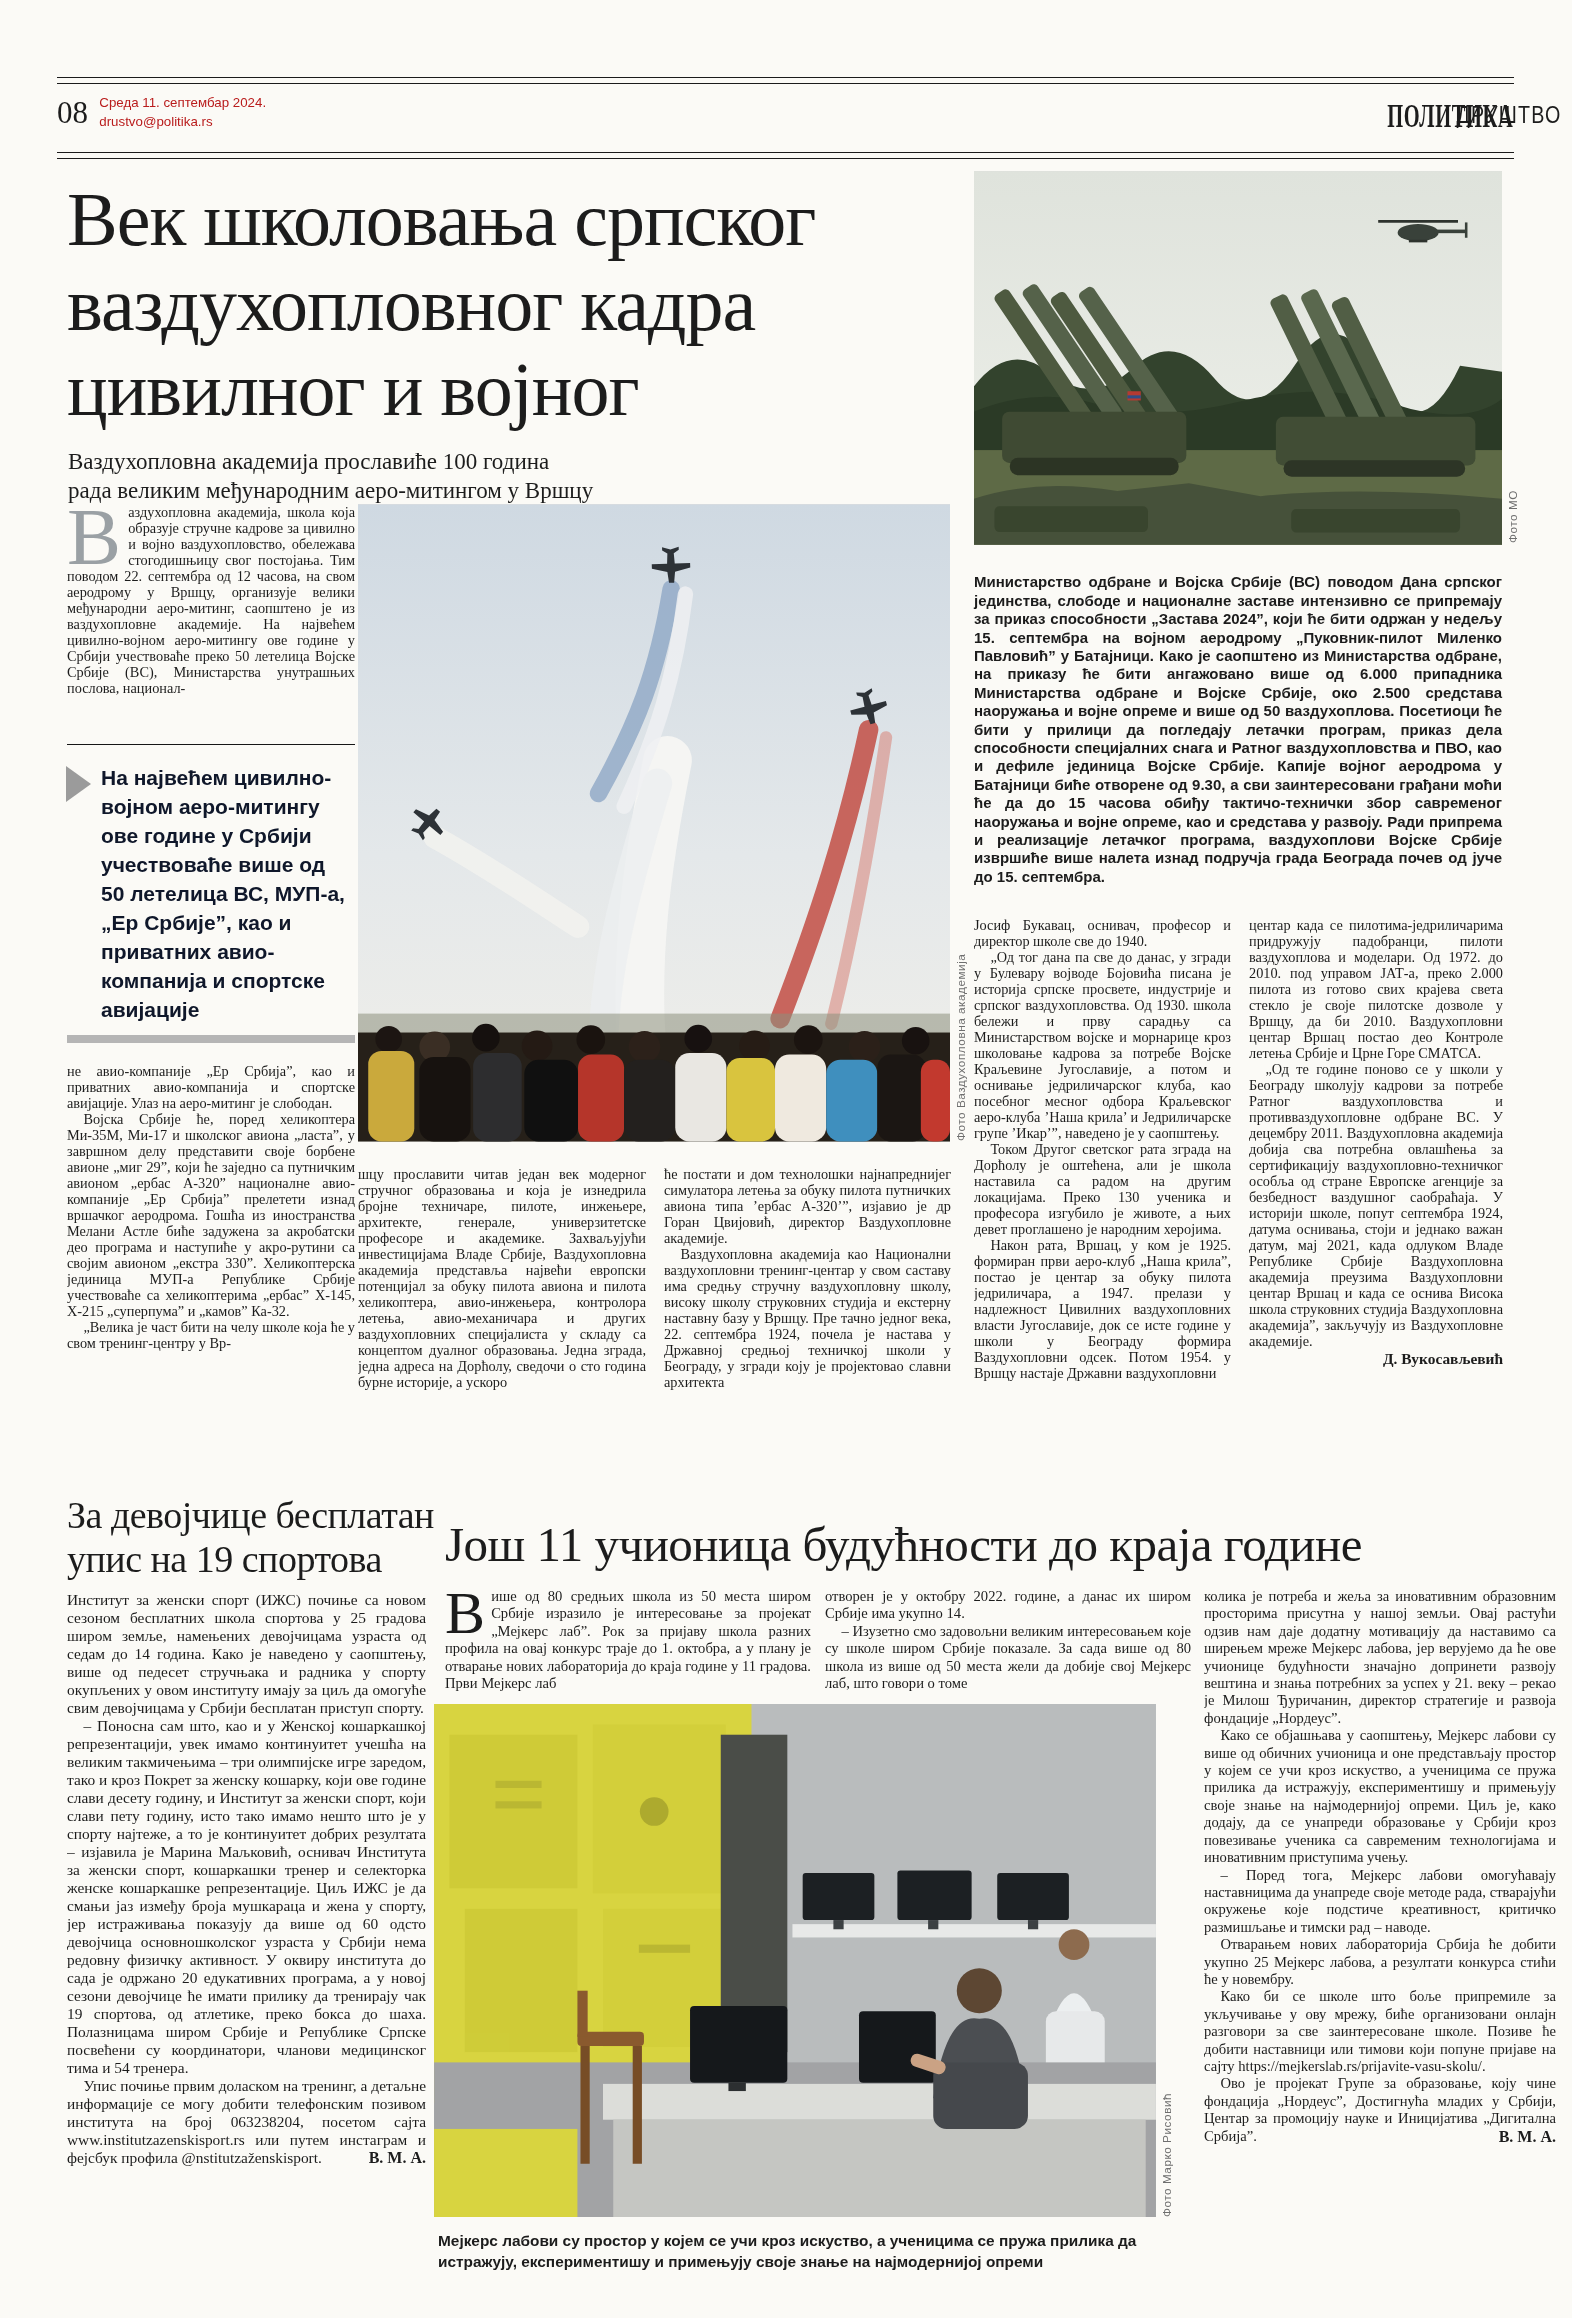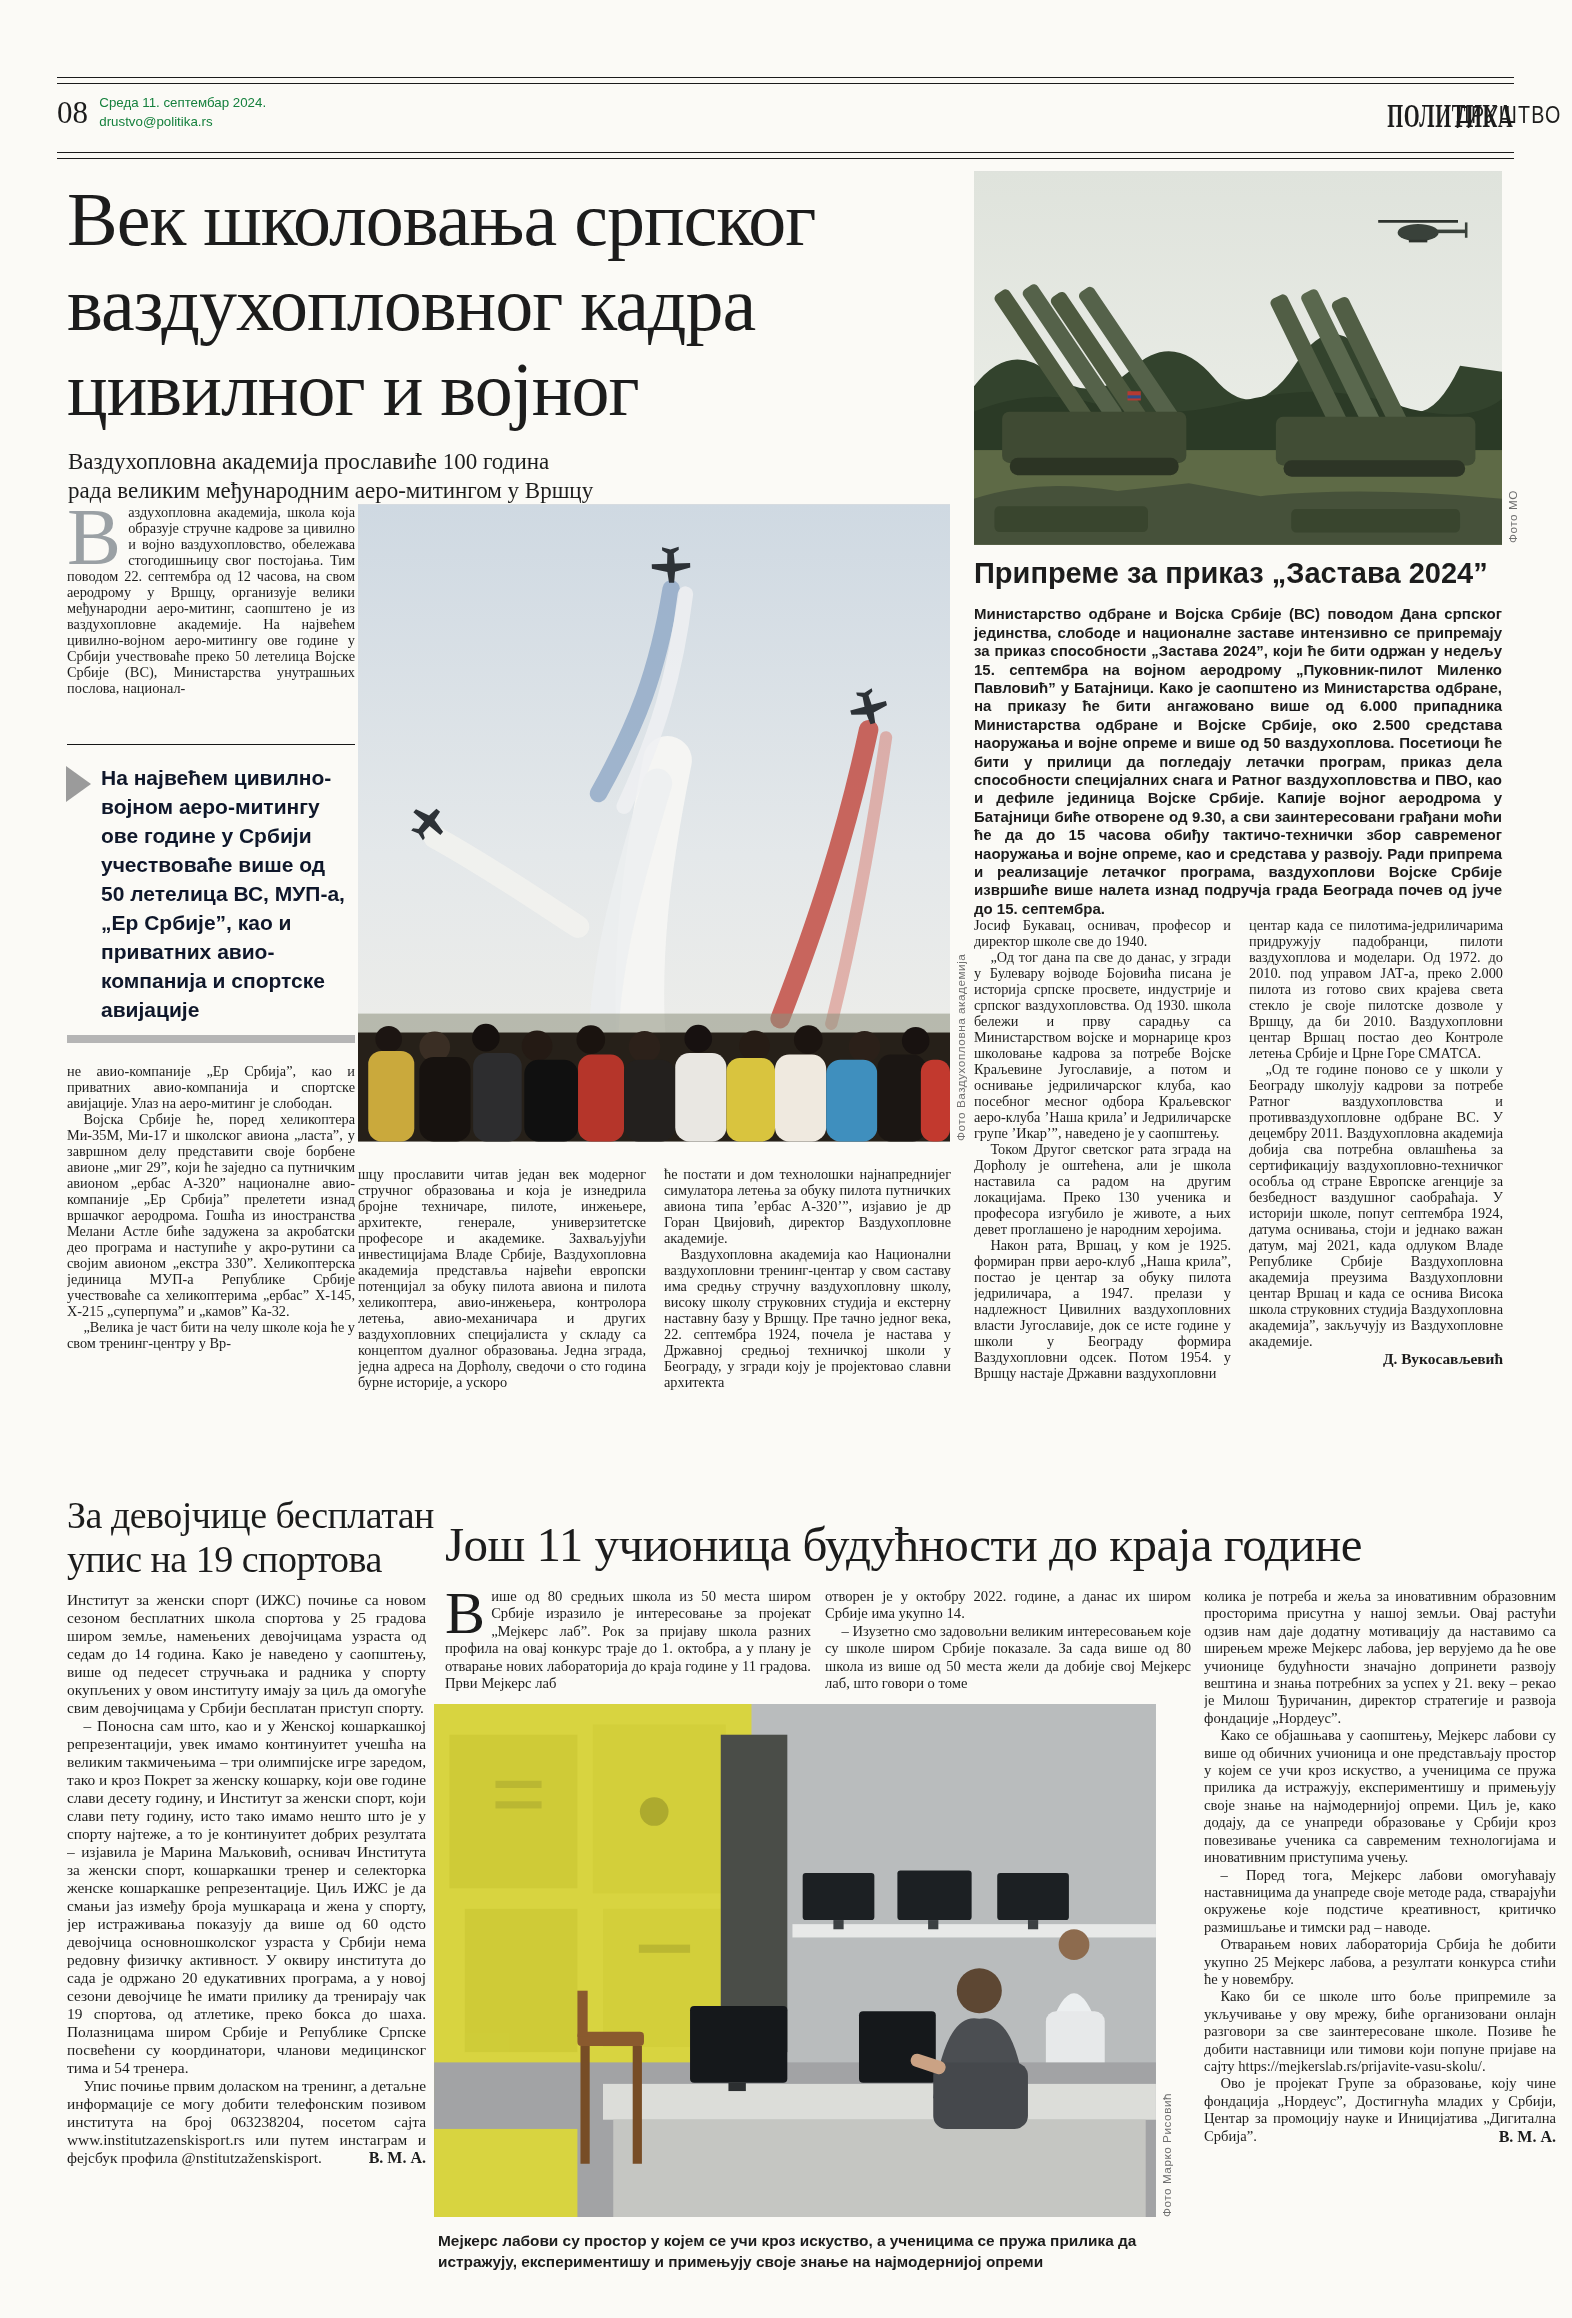--- a/index.html
+++ b/index.html
@@ -1,21 +1,21 @@
 <!DOCTYPE html>
 <html style="font-size:8.2px"><head>
 <meta charset="utf-8">
 <style>
   html,body{margin:0;padding:0;background:#e5e3de;}
   .page{position:relative;width:1573px;height:2319px;background:#fbfaf6;color:#1c1c1c;
         font-family:"Liberation Serif","DejaVu Serif",serif;overflow:hidden;}
   .abs{position:absolute;}
   .drule{border-top:1.5px solid #1b1b1b;border-bottom:1.5px solid #1b1b1b;height:4.6px;}
   .hnum{font-size:31px;line-height:40px;font-weight:400;}
-  .hdate{font-family:"Liberation Sans","DejaVu Sans",sans-serif;font-size:13.3px;line-height:19px;color:#15803d;}
+  .hdate{font-family:"Liberation Sans","DejaVu Sans",sans-serif;font-size:13.3px;line-height:19px;color:#b91c1c;}
   .hsection{font-family:"Liberation Sans","DejaVu Sans",sans-serif;font-size:24px;letter-spacing:1.5px;
             transform:scaleX(.82);transform-origin:center;}
   .hmast{font-size:33px;font-weight:700;letter-spacing:1px;transform:scaleX(.62);transform-origin:right center;}
   .mtitle{font-size:76px;line-height:85px;letter-spacing:-1px;}
   .msub{font-size:23px;line-height:29px;}
   .body-col{font-size:14.3px;line-height:16px;text-align:justify;overflow:hidden;}
   .body-col p{margin:0;}
   .ind{text-indent:16.4px;}
   .dropcap{float:left;font-size:81px;line-height:60px;color:#9aa0a4;padding:3.1px 7.2px 0 0;}
   .dropcap2{float:left;font-size:60px;line-height:47px;color:#1c1c1c;padding:2px 6.1px 0 0;}
@@ -117,21 +117,20 @@
       </g>
 
       <path d="M0 640 Q120 600 280 625 L420 610 L560 635 Q760 615 1032 640 L1032 730 L0 730 Z" fill="#46513a"></path>
       <rect x="40" y="655" width="300" height="50" rx="10" fill="#39452e"></rect>
       <rect x="620" y="660" width="330" height="46" rx="10" fill="#39452e"></rect>
     </svg>
   </div>
   <div class="abs vcred" style="left:1506px;top:441px;height:102px;">Фото МО</div>
 
   <div class="abs" style="left:974px;top:557px;width:528px;">
-    <div class="boxtitle">Припреме за приказ „Застава 2024”</div>
     <div class="boxbody" style="margin-top:16.4px;">Министарство одбране и Војска Србије (ВС) поводом Дана српског јединства, слободе и националне заставе интензивно се припремају за приказ способности „Застава 2024”, који ће бити одржан у недељу 15. септембра на војном аеродрому „Пуковник-пилот Миленко Павловић” у Батајници. Како је саопштено из Министарства одбране, на приказу ће бити ангажовано више од 6.000 припадника Министарства одбране и Војске Србије, око 2.500 средстава наоружања и војне опреме и више од 50 ваздухоплова. Посетиоци ће бити у прилици да погледају летачки програм, приказ дела способности специјалних снага и Ратног ваздухопловства и ПВО, као и дефиле јединица Војске Србије. Капије војног аеродрома у Батајници биће отворене од 9.30, а сви заинтересовани грађани моћи ће да до 15 часова обиђу тактичо-технички збор савременог наоружања и војне опреме, као и средстава у развоју. Ради припрема и реализације летачког програма, ваздухоплови Војске Србије извршиће више налета изнад подручја града Београда почев од јуче до 15. септембра.</div>
   </div>
 
   <div class="abs photo" style="left:358px;top:504px;width:592px;height:638px;">
     <svg width="592" height="638" viewBox="0 0 1157 1245">
       <defs>
         <linearGradient id="sky1" x1="0" y1="0" x2="0" y2="1">
           <stop offset="0" stop-color="#cfd9e2"></stop>
             <stop offset=".55" stop-color="#e4e8ea"></stop>
             <stop offset="1" stop-color="#f1efe9"></stop>

